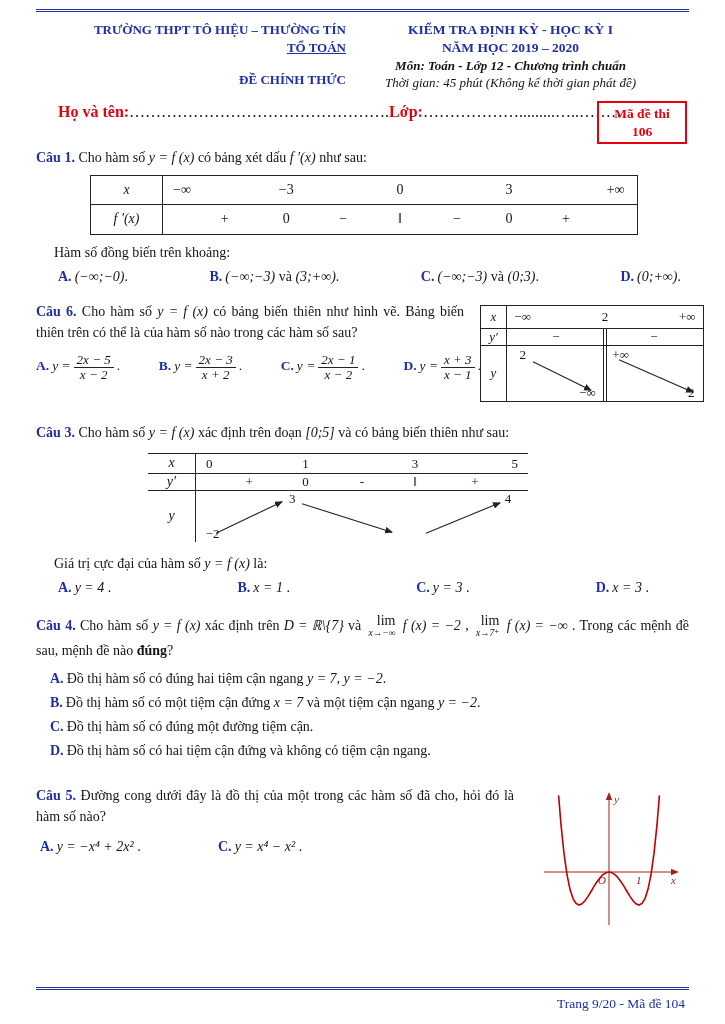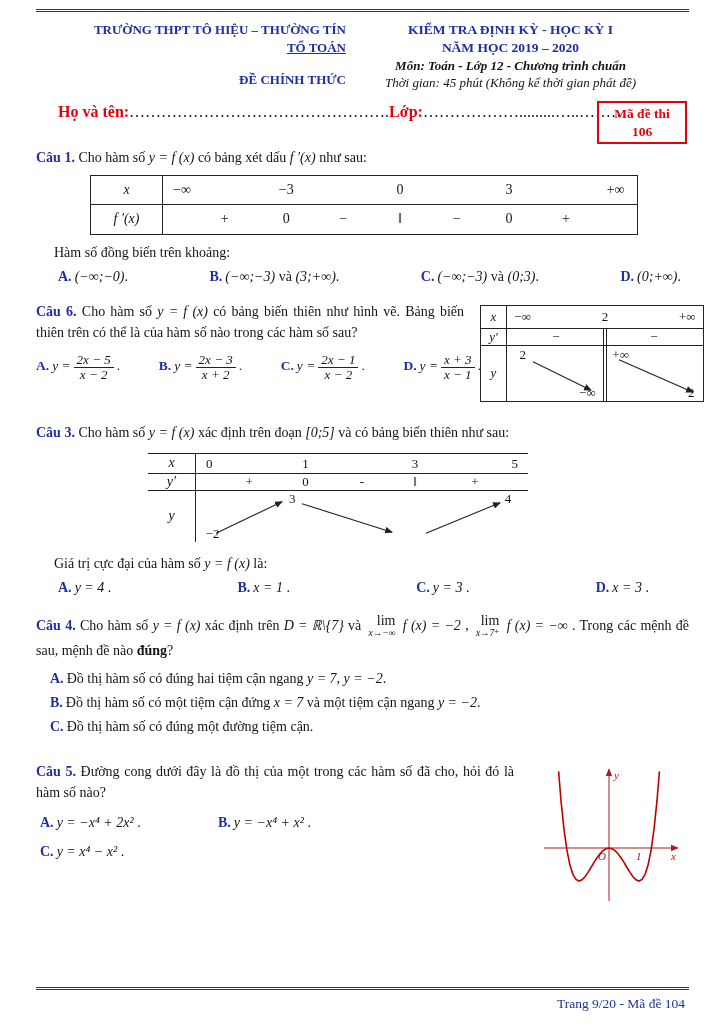--- a/index.html
+++ b/index.html
@@ -58,21 +58,21 @@
   .vt3{width:380px;margin:10px 0 0 112px;position:relative}
   .vt3 .v3row{display:flex;position:relative;border-top:1px solid #222}
   .vt3 .v3row.last{border-top:1px solid #222}
   .vt3 .v3lab{width:48px;border-right:1px solid #222;display:flex;align-items:center;justify-content:center;font-style:italic}
   .q2-wrap{display:flex;margin-top:16px}
   .q2-left{width:428px}
   .q2-right{flex:1;padding-left:16px;padding-top:4px}
   .q2-opts{display:flex;justify-content:space-between;align-items:center;margin-top:10px;width:445px;font-size:13.5px}
   .q5-wrap{display:flex;margin-top:26px}
   .q5-left{width:478px}
-  .q5-grid{display:grid;grid-template-columns:178px 200px;row-gap:13px;margin-top:12px;padding-left:4px}
+  .q5-grid{display:grid;grid-template-columns:178px 200px;row-gap:30px;margin-top:12px;padding-left:4px}
   .q5-right{flex:1;display:flex;justify-content:flex-end;align-items:flex-start;padding-top:2px}
   .glab{font-style:italic;font-size:11px;fill:#a22020}
   .footer-rule{position:absolute;left:36px;right:36px;bottom:34px}
   .footer-text{position:absolute;right:40px;bottom:12px;font-size:13.5px;color:var(--blue)}
 </style>
 </head>
 <body>
 
 <div class="page">
   <div class="inner">
@@ -250,28 +250,28 @@
       <p class="stem" style="line-height:1.7"><span class="qlab">Câu 4.</span> <span><span class="">Cho hàm số </span><span class="math">y = f (x)</span><span class=""> xác định trên </span><span class="math">D = ℝ\{7}</span><span class=""> và </span><span class="lim">
               <span class="lim-w">lim</span>
               <span class="lim-s">x→−∞</span>
             </span><span class="math"> f (x) = −2</span><span class=""> , </span><span class="lim">
               <span class="lim-w">lim</span>
               <span class="lim-s">x→7⁺</span>
             </span><span class="math"> f (x) = −∞</span><span class=""> . Trong các mệnh đề sau, mệnh đề nào </span><span class="b">đúng</span><span class="">?</span></span></p>
       <div class="opt-line"><span class="olab">A.</span><span><span class="">Đồ thị hàm số có đúng hai tiệm cận ngang </span><span class="math">y = 7, y = −2</span><span class="">.</span></span></div>
       <div class="opt-line"><span class="olab">B.</span><span><span class="">Đồ thị hàm số có một tiệm cận đứng </span><span class="math">x = 7</span><span class=""> và một tiệm cận ngang </span><span class="math">y = −2</span><span class="">.</span></span></div>
       <div class="opt-line"><span class="olab">C.</span><span><span class="">Đồ thị hàm số có đúng một đường tiệm cận.</span></span></div>
+      <div class="opt-line"><span class="olab">D.</span><span><span class="">Đồ thị hàm số có hai tiệm cận đứng và không có tiệm cận ngang.</span></span></div>
     </div>
 
     <div class="q5-wrap">
       <div class="q5-left">
         <p class="stem"><span class="qlab">Câu 5.</span> <span><span class="">Đường cong dưới đây là đồ thị của một trong các hàm số đã cho, hỏi đó là hàm số nào?</span></span></p>
         <div class="q5-grid">
           <span class="opt"><span class="olab">A.</span><span><span class="math">y = −x⁴ + 2x²</span><span class=""> .</span></span></span>
-          <span class="opt"><span class="olab">B.</span><span><span class="math">y = −x⁴ + x²</span><span class=""> .</span></span></span>
           <span class="opt"><span class="olab">C.</span><span><span class="math">y = x⁴ − x²</span><span class=""> .</span></span></span>
         </div>
       </div>
       <div class="q5-right">
         <svg width="160" height="142" viewBox="0 0 150 142">
           <line x1="10" y1="85" x2="141" y2="85" stroke="#a22020" stroke-width="1"></line>
           <line x1="75" y1="138" x2="75" y2="9" stroke="#a22020" stroke-width="1"></line>
           <path d="M145,85 l-8,-3.2 l0,6.4 z" fill="#a22020"></path>
           <path d="M75,5 l-3.2,8 l6.4,0 z" fill="#a22020"></path>
           <text x="80" y="16" class="glab">y</text>

